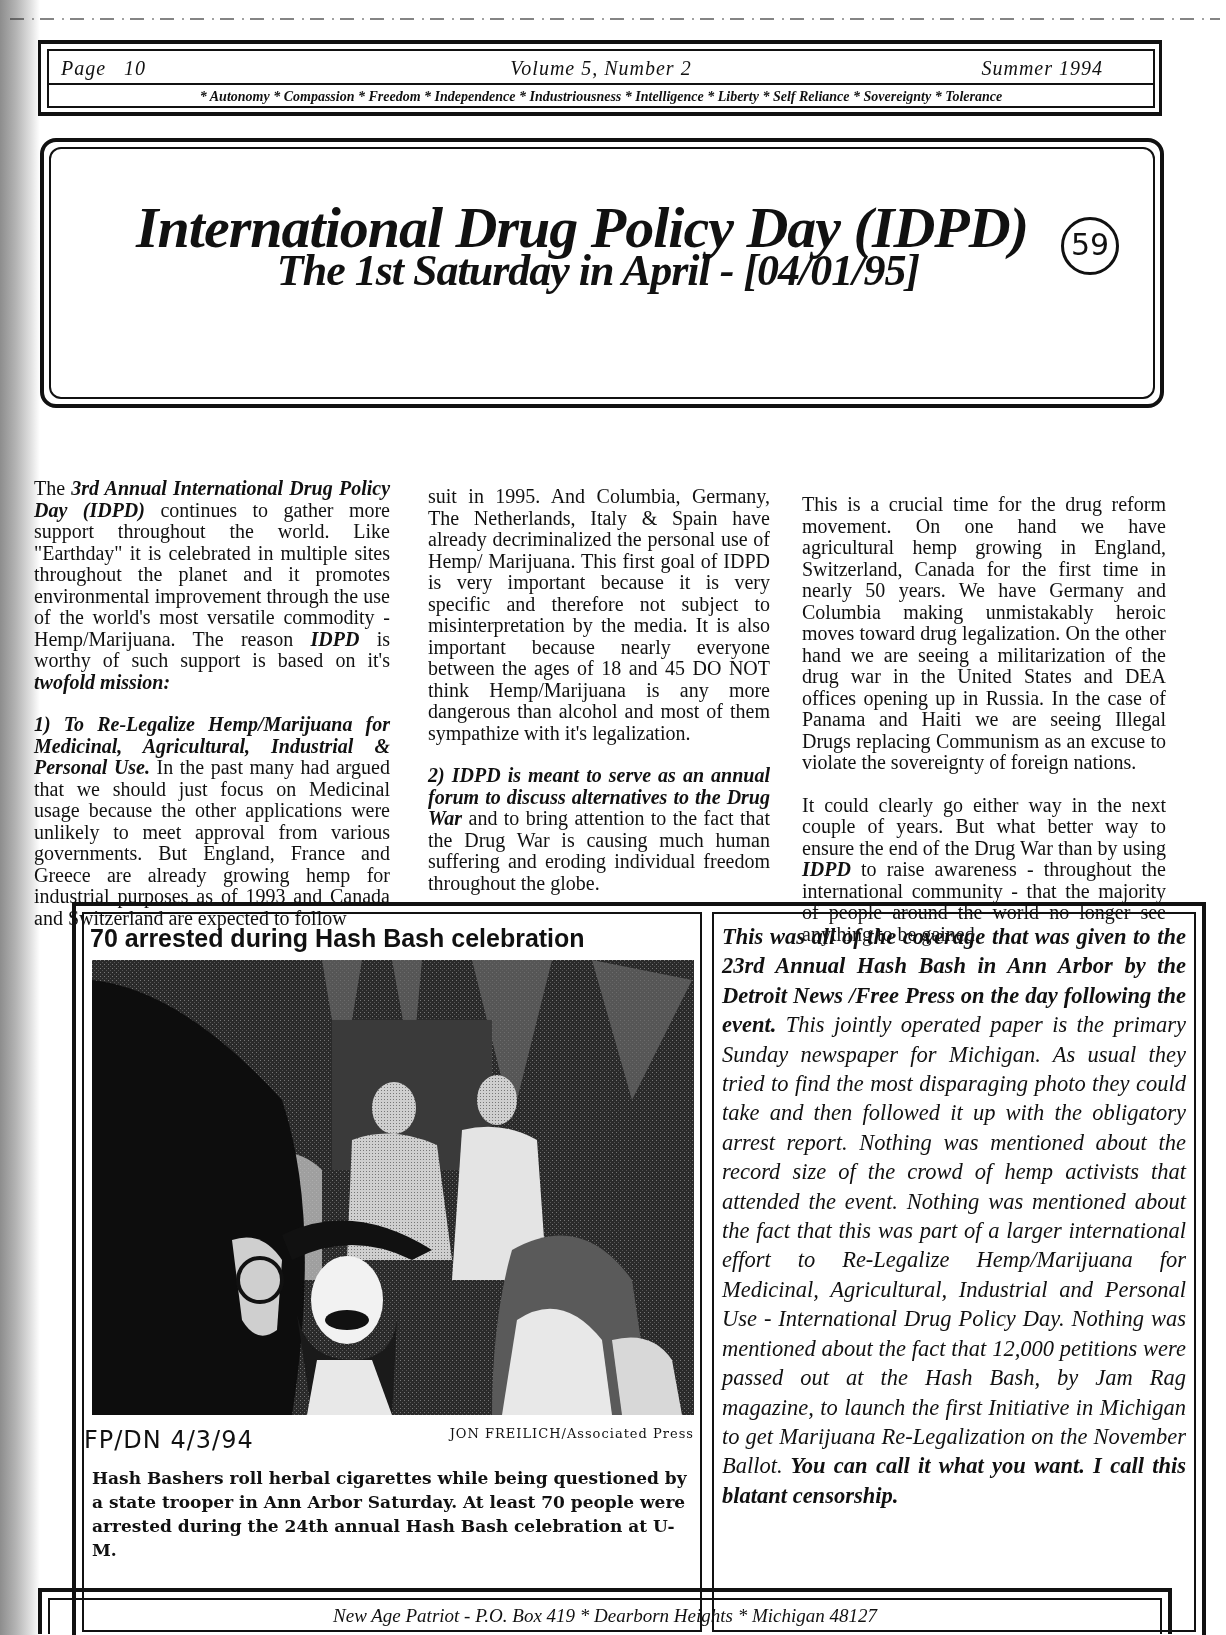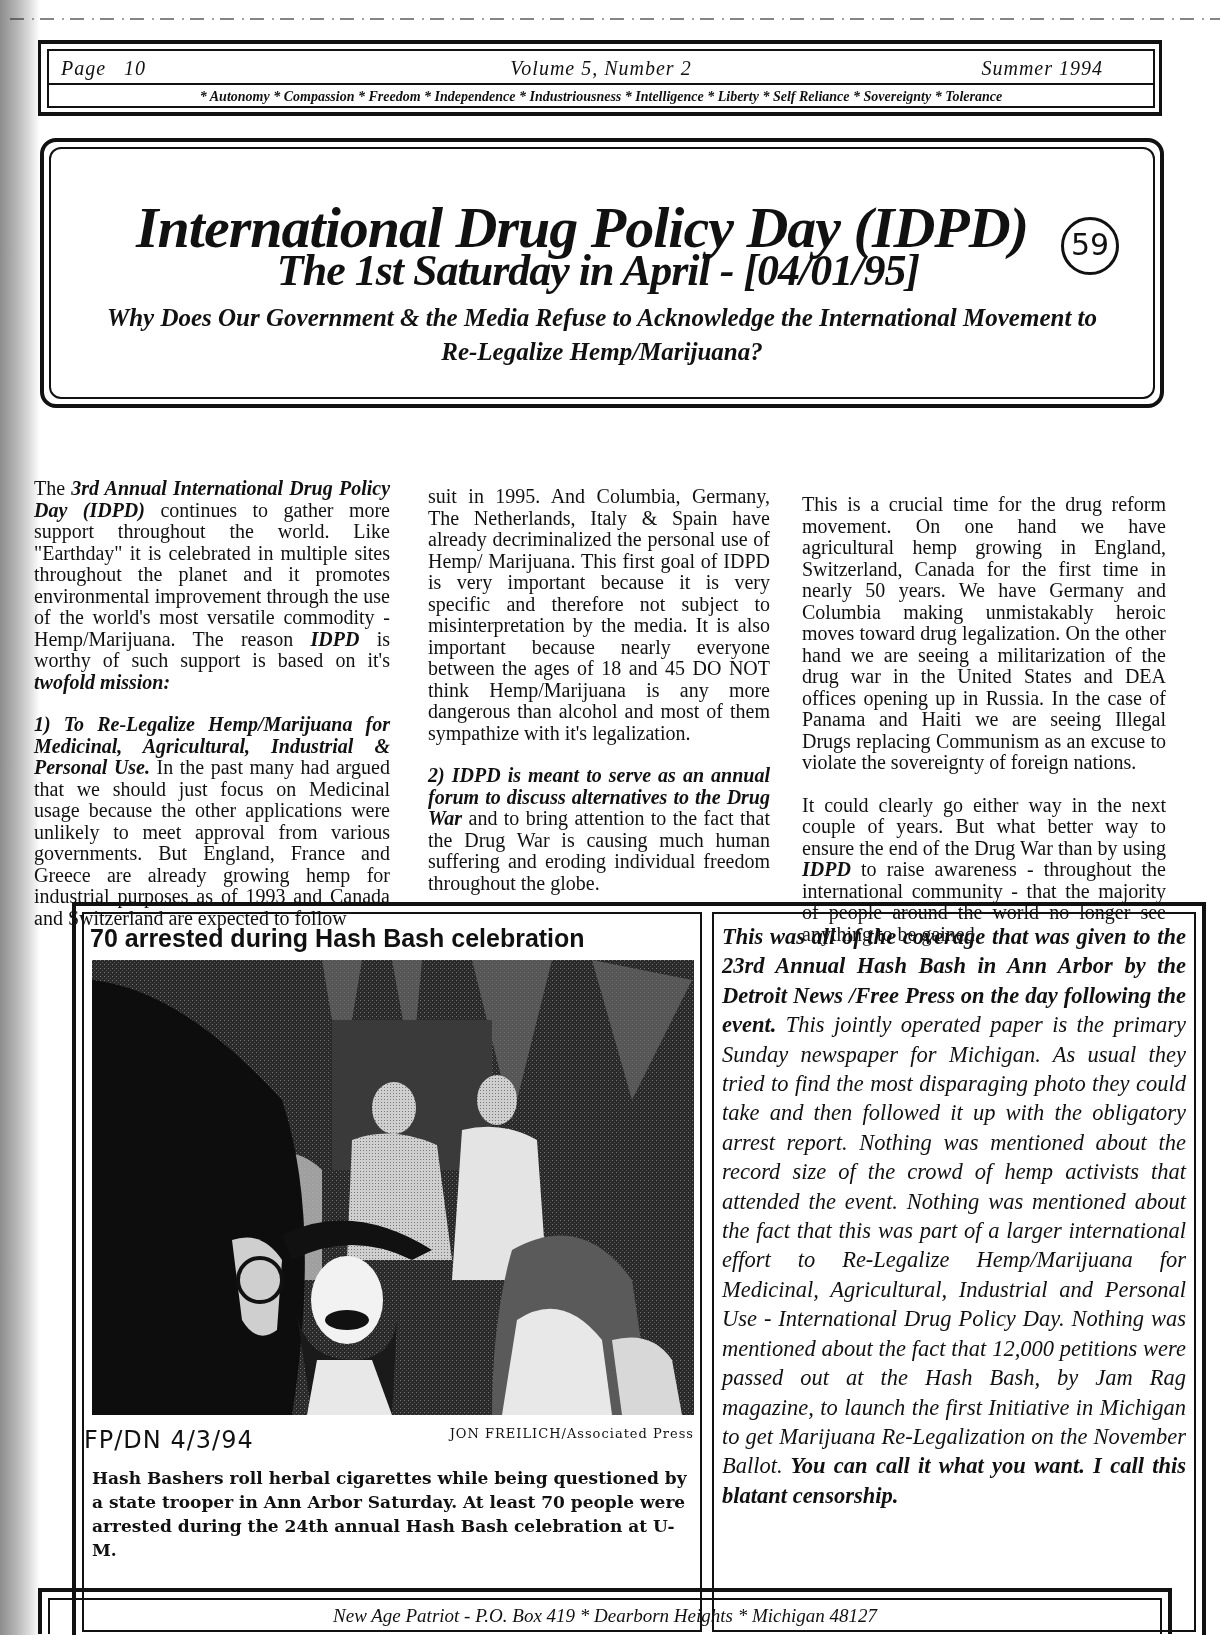--- a/index.html
+++ b/index.html
@@ -71,21 +71,20 @@
     </div>
     <div class="mh-values">* Autonomy * Compassion * Freedom * Independence * Industriousness * Intelligence * Liberty * Self Reliance * Sovereignty * Tolerance</div>
   </div>
 </div>
 
 <div class="titlebox">
   <div class="titlebox-inner">
     <div class="t-main">International Drug Policy Day (IDPD)</div>
     <div class="t-sub">The 1st Saturday in April - [04/01/95]</div>
     <div class="hand-59">59</div>
-    <div class="t-q">Why Does Our Government &amp; the Media Refuse to Acknowledge the International Movement to Re-Legalize Hemp/Marijuana?</div>
   </div>
 </div>
 
 <div class="col col1">
   <p>
     <span>The </span><span class="bi">3rd Annual International Drug Policy Day (IDPD)</span><span> continues to gather more support throughout the world.  Like "Earthday" it is celebrated in multiple sites throughout the planet and it promotes environmental improvement through the use of the world's most versatile commodity - Hemp/Marijuana.  The reason </span><span class="bi">IDPD</span><span> is worthy of such support is based on it's </span><span class="bi">twofold mission:</span>
   </p>
   <p>
     <span class="bi">1) To Re-Legalize Hemp/Marijuana for Medicinal, Agricultural, Industrial &amp; Personal Use.</span><span>  In the past many had argued that we should just focus on Medicinal usage because the other applications were unlikely to meet approval from various governments.  But England, France and Greece are already growing hemp for industrial purposes as of 1993 and Canada and Switzerland are expected to follow</span>
   </p>

